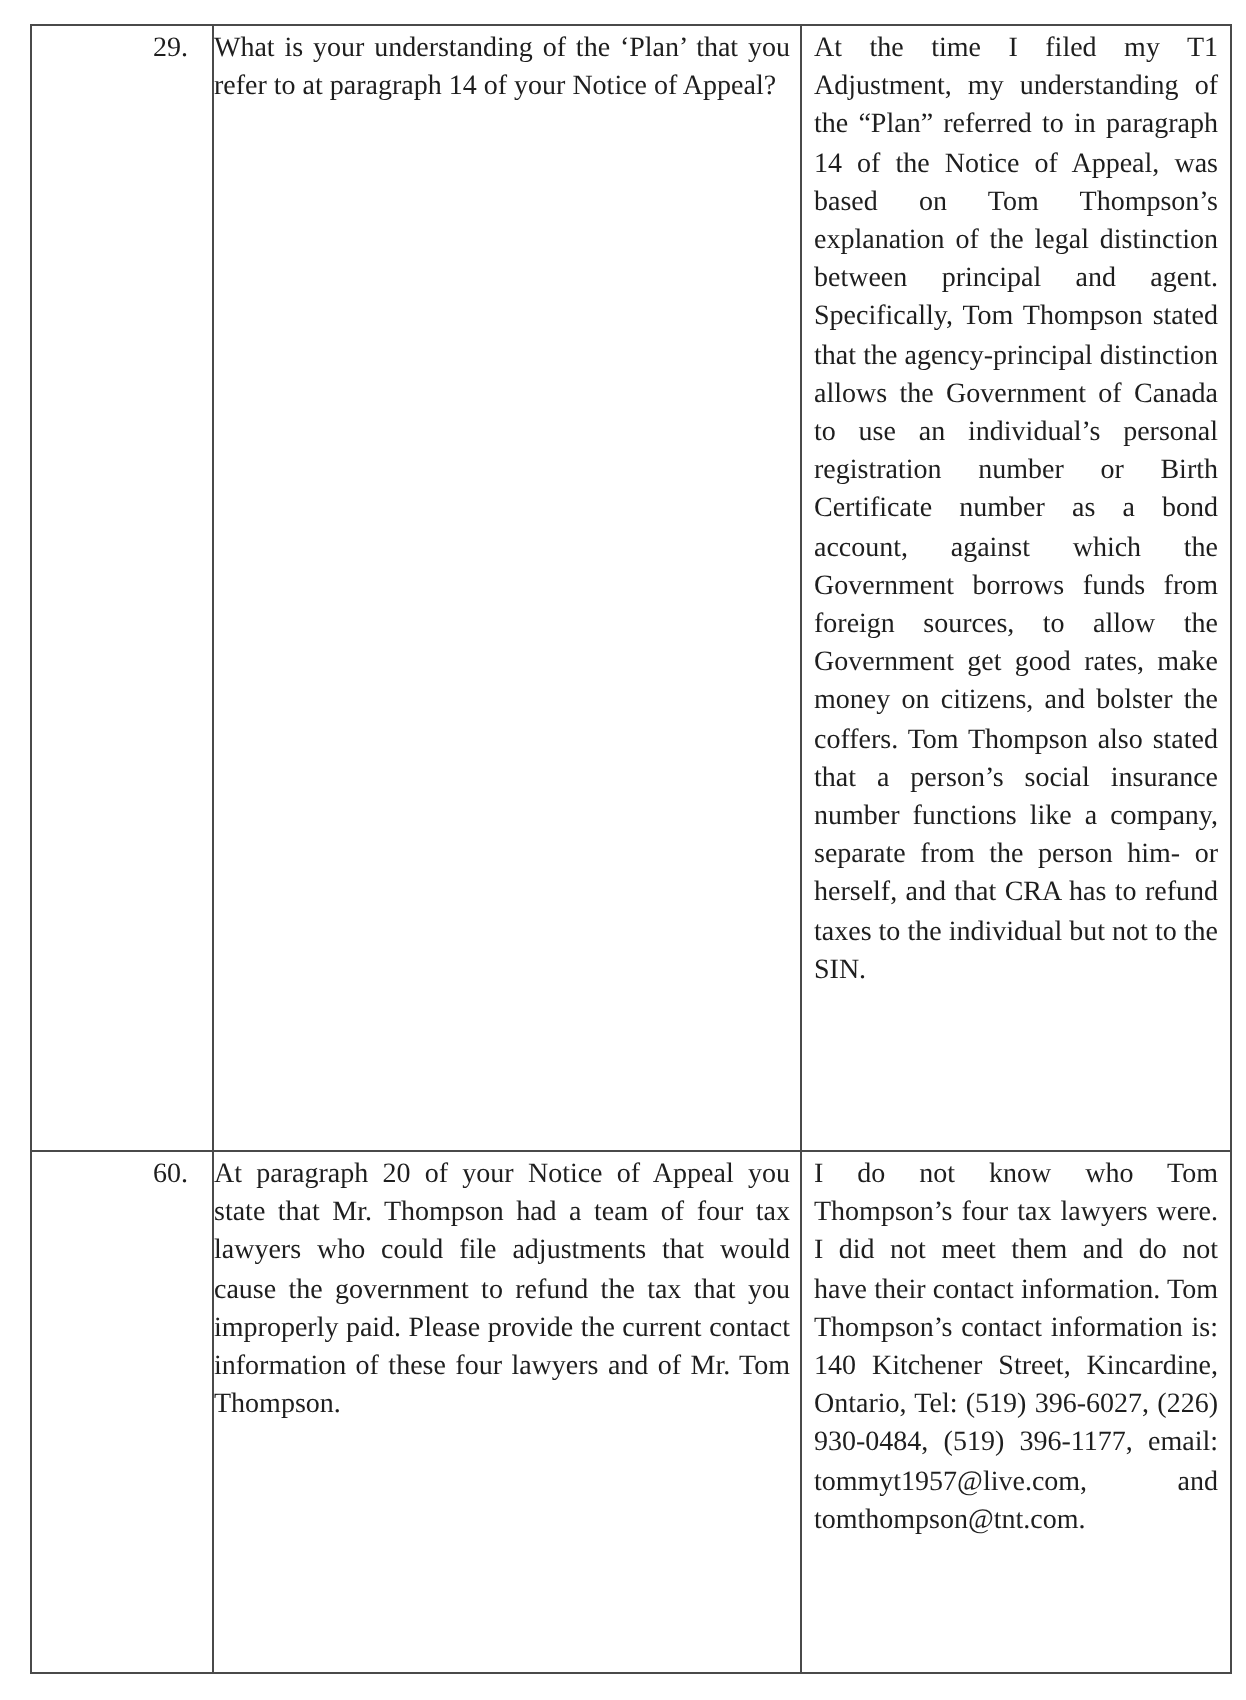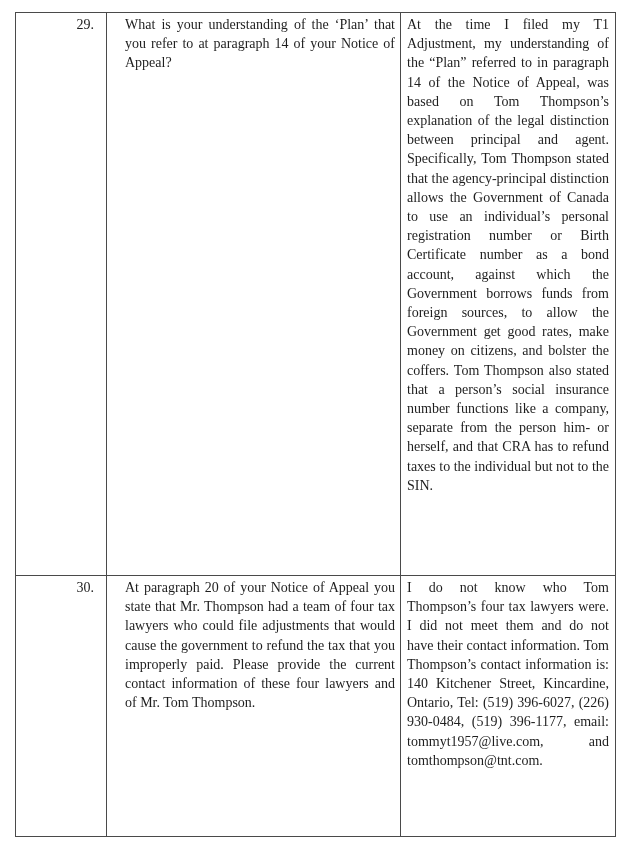--- a/index.html
+++ b/index.html
@@ -32,21 +32,21 @@
     }
     .col-num { width: 91px; }
     .col-q { width: 294px; }
     .col-a { width: 215px; }
     td.num {
       text-align: right;
       padding-right: 12px;
     }
     td.q {
       text-align: justify;
-      padding-left: 18px;
+      padding-left: 0;
       padding-right: 5px;
     }
     td.a {
       text-align: justify;
       padding-left: 6px;
       padding-right: 6px;
       margin-left: 28px;
     }
     .row-29 td { height: 556px; }
     .row-30 td { height: 254px; }
@@ -60,18 +60,18 @@
     <col class="col-q">
     <col class="col-a">
   </colgroup>
   <tbody>
     <tr class="row-29">
       <td class="num">29.</td>
       <td class="q">What is your understanding of the ‘Plan’ that you refer to at paragraph 14 of your Notice of Appeal?</td>
       <td class="a">At the time I filed my T1 Adjustment, my understanding of the “Plan” referred to in paragraph 14 of the Notice of Appeal, was based on Tom Thompson’s explanation of the legal distinction between principal and agent. Specifically, Tom Thompson stated that the agency-principal distinction allows the Government of Canada to use an individual’s personal registration number or Birth Certificate number as a bond account, against which the Government borrows funds from foreign sources, to allow the Government get good rates, make money on citizens, and bolster the coffers. Tom Thompson also stated that a person’s social insurance number functions like a company, separate from the person him- or herself, and that CRA has to refund taxes to the individual but not to the SIN.</td>
     </tr>
     <tr class="row-30">
-      <td class="num">30.</td>
+      <td class="num">60.</td>
       <td class="q">At paragraph 20 of your Notice of Appeal you state that Mr. Thompson had a team of four tax lawyers who could file adjustments that would cause the government to refund the tax that you improperly paid. Please provide the current contact information of these four lawyers and of Mr. Tom Thompson.</td>
       <td class="a">I do not know who Tom Thompson’s four tax lawyers were. I did not meet them and do not have their contact information. Tom Thompson’s contact information is: 140 Kitchener Street, Kincardine, Ontario, Tel: (519) 396-6027, (226) 930-0484, (519) 396-1177, email: tommyt1957@live.com, and tomthompson@tnt.com.</td>
     </tr>
   </tbody>
 </table>
 
 </body></html>

